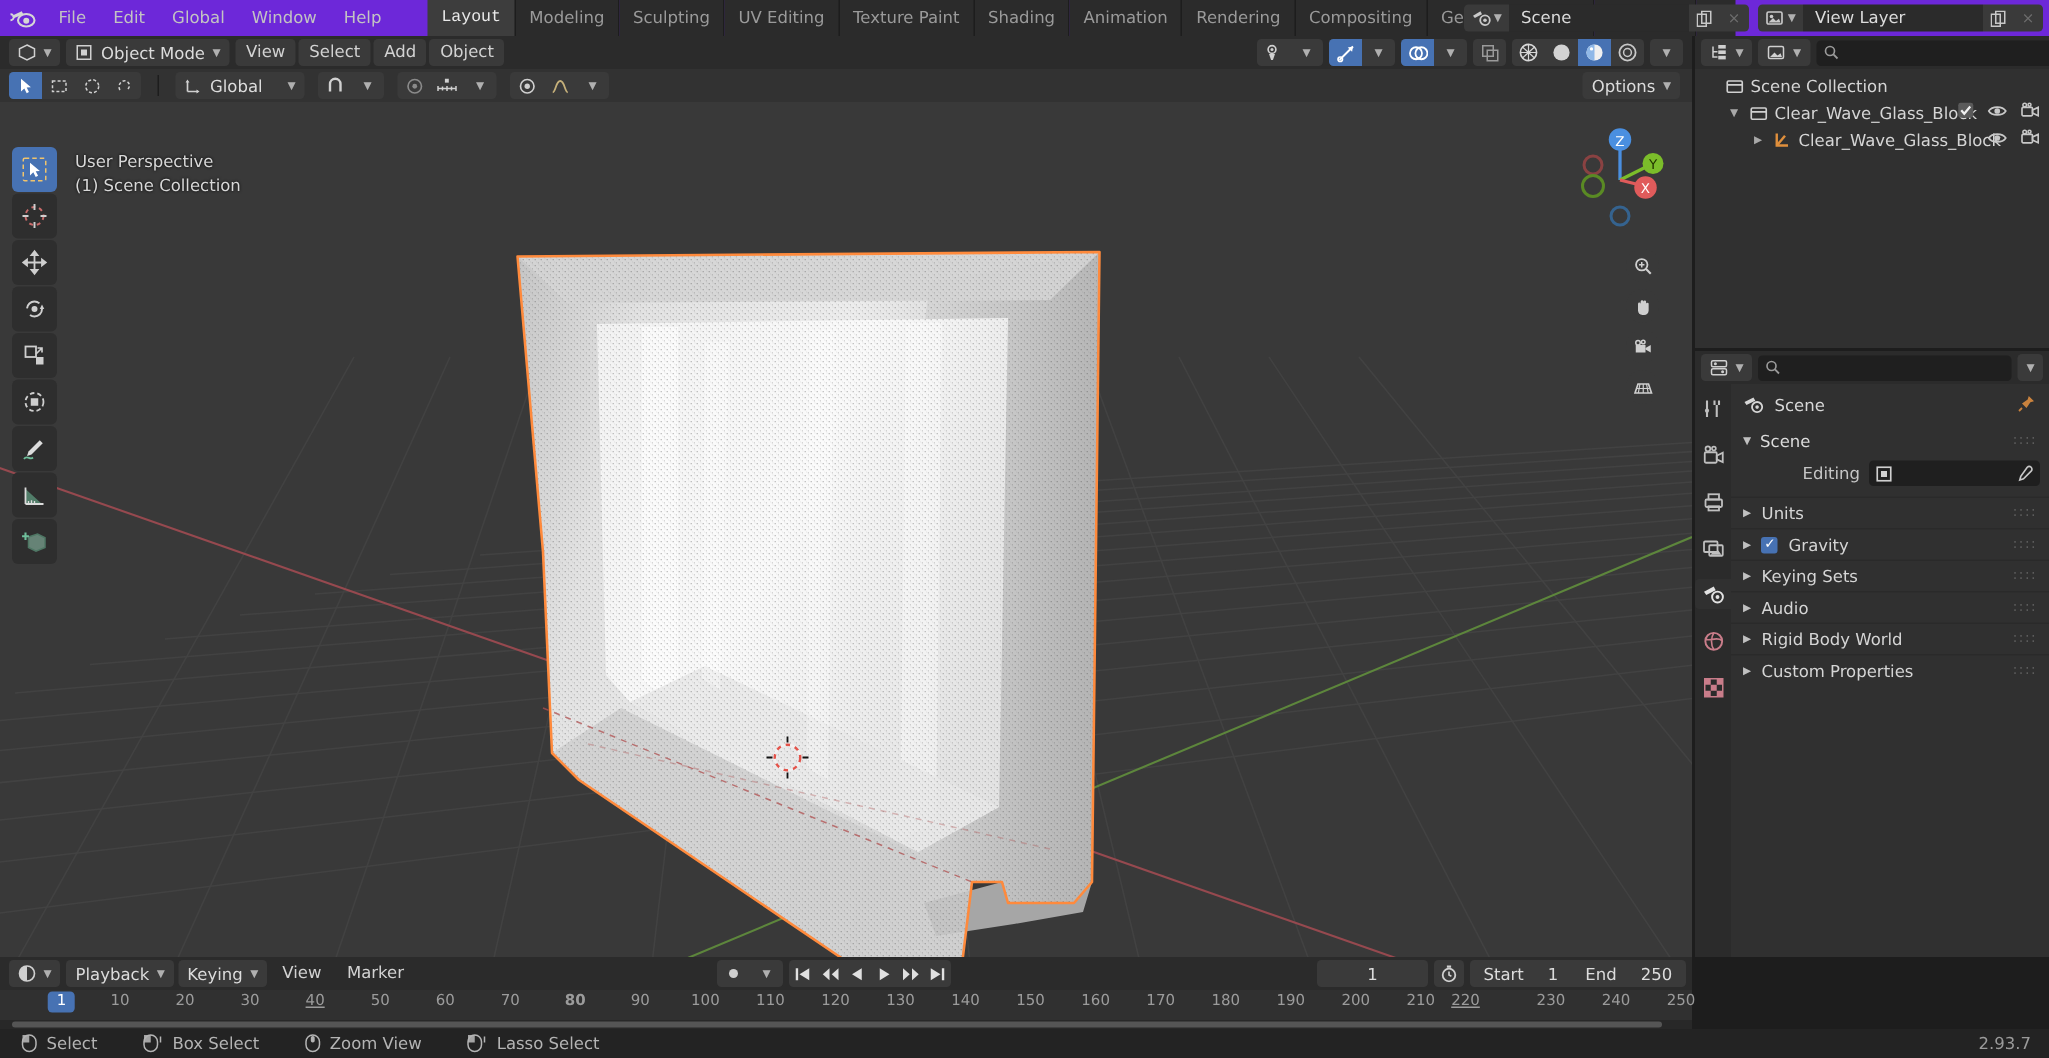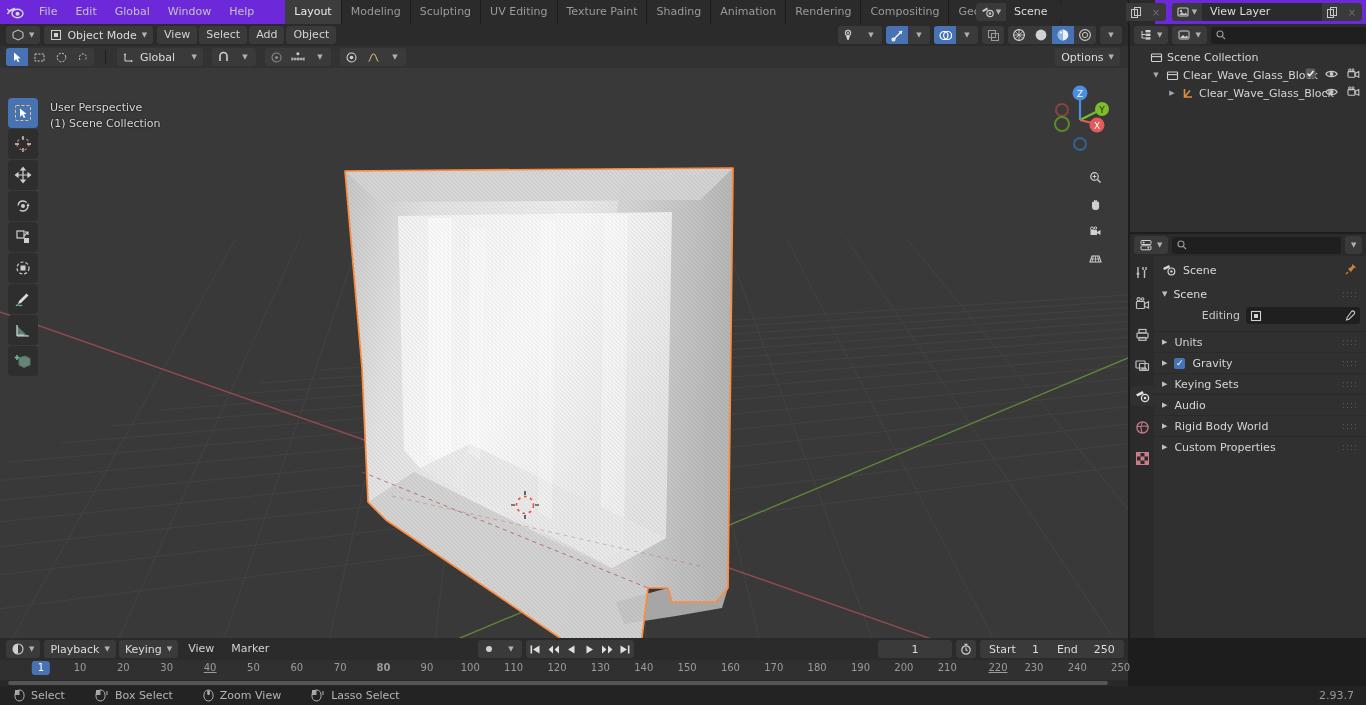--- a/index.html
+++ b/index.html
@@ -24,21 +24,21 @@
   }
   .menu-item {
     padding: 0 9px; height: 18px; line-height: 18px; color: #c3c3c3; font-size: 11px;
     border-radius: 3px; cursor: default;
   }
   .ws-tabs { display: flex; align-items: center; margin-left: 22px; height: 24px; }
   .ws-tab {
     padding: 0 9px; height: 24px; line-height: 24px; font-size: 11px; color: #9a9a9a;
     background: #2b2b2b; border-right: 1px solid #1d1d1d; cursor: default;
   }
-  .ws-tab.active { background: #3d3d3d; color: #e9e9e9; }
+  .ws-tab.active { background: #3d3d3d; color: #e9e9e9; font-family: Liberation Mono, monospace; }
   .ws-add { padding: 0 8px; color: #a0a0a0; height: 24px; line-height: 24px; background: #2b2b2b; font-size: 12px;}
   .topbar-right {
     position: absolute; right: 4px; top: 3px; display: flex; align-items: center; gap: 6px;
   }
   .id-block { display: flex; align-items: center; height: 18px; }
   .id-icon {
     background: #3a3a3a; height: 18px; width: 30px; border-radius: 3px 0 0 3px;
     display: flex; align-items: center; justify-content: center; gap: 2px;
   }
   .id-name {
@@ -1089,21 +1089,21 @@
         <div class="tick" style="left: 556.984px;">120</div>
         <div class="tick" style="left: 600.344px;">130</div>
         <div class="tick" style="left: 643.704px;">140</div>
         <div class="tick" style="left: 687.064px;">150</div>
         <div class="tick" style="left: 730.424px;">160</div>
         <div class="tick" style="left: 773.784px;">170</div>
         <div class="tick" style="left: 817.144px;">180</div>
         <div class="tick" style="left: 860.504px;">190</div>
         <div class="tick" style="left: 903.864px;">200</div>
         <div class="tick" style="left: 947.224px;">210</div>
-        <div class="tick" style="left: 998px; text-decoration: underline;">220</div>
+        <div class="tick" style="left: 977px; text-decoration: underline;">220</div>
         <div class="tick" style="left: 1033.94px;">230</div>
         <div class="tick" style="left: 1077.3px;">240</div>
         <div class="tick" style="left: 1120.66px;">250</div>
         <div class="playhead" style="left: 41px;">1</div>
       </div>
     <div class="tl-scroll">
       <div class="tl-scroll-bar"></div>
     </div>
   </div>
 

